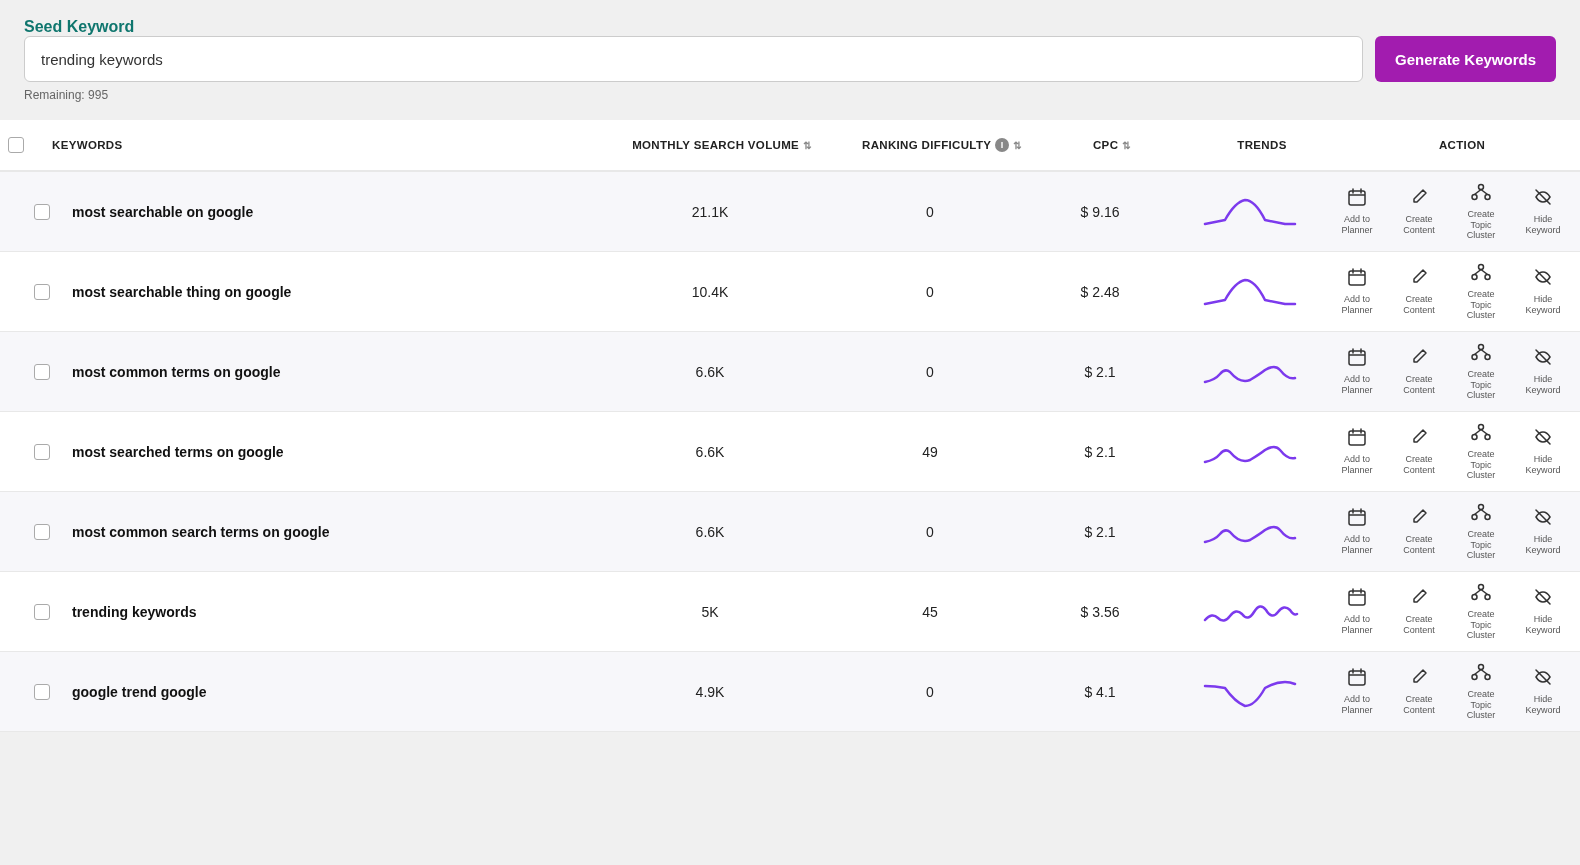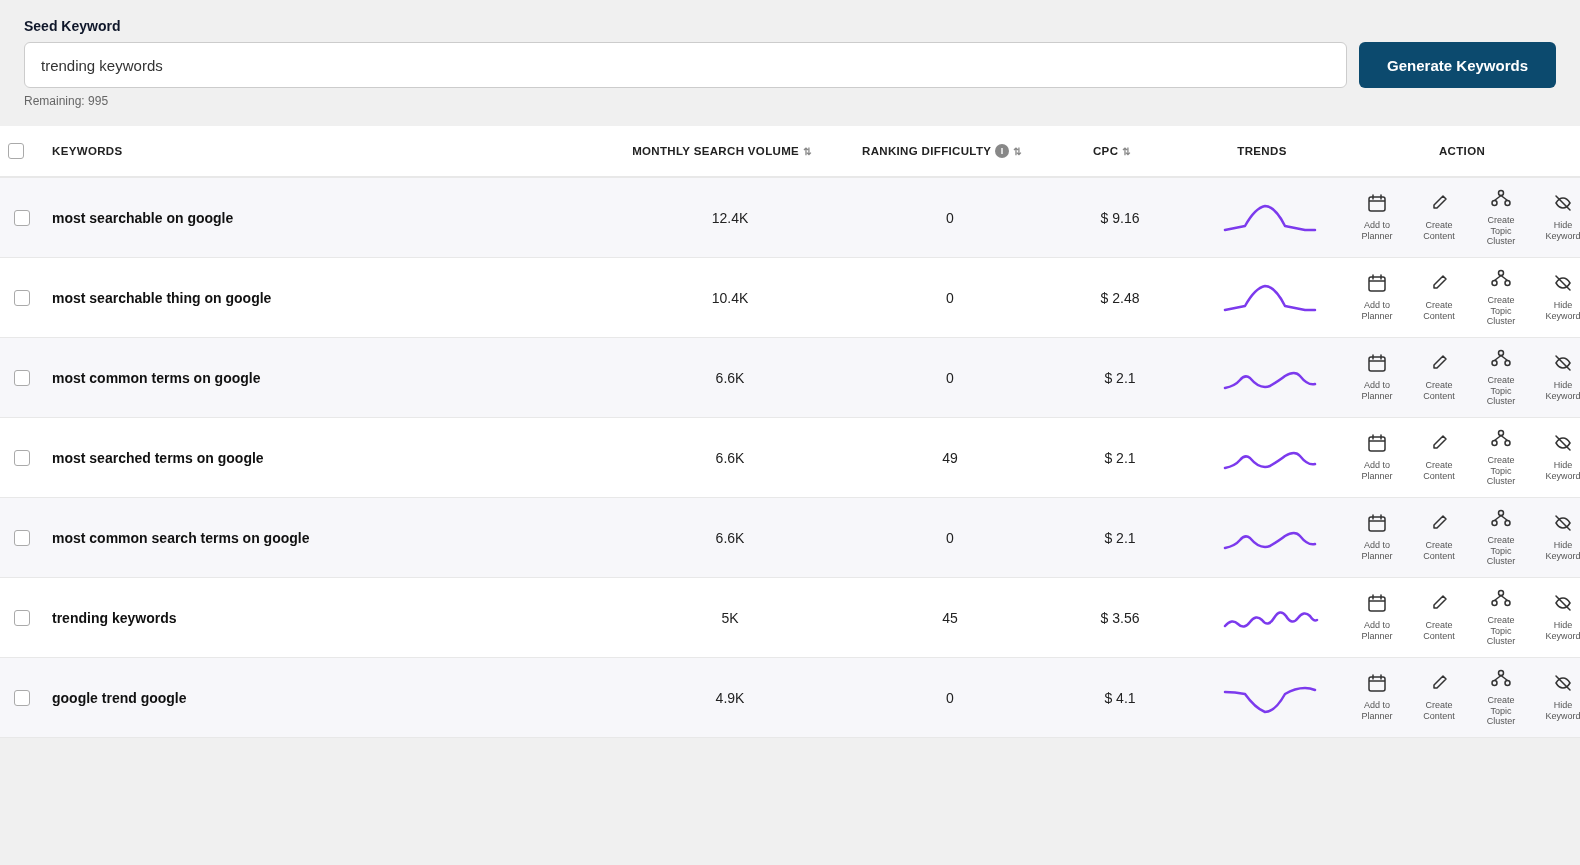--- a/index.html
+++ b/index.html
@@ -4,46 +4,45 @@
   <style>
     * { box-sizing: border-box; margin: 0; padding: 0; }
     body { font-family: -apple-system, BlinkMacSystemFont, 'Segoe UI', sans-serif; background: #f0f0f0; color: #222; font-size: 13px; }
 
     .top-section {
       background: #f0f0f0;
       padding: 18px 24px 18px 24px;
     }
     .seed-label {
       font-weight: 700;
-      font-size: 14px;
-      margin-bottom: 8px;
-      color: #0f172a;
+      font-size: 16px;
+      color: #0f766e;
     }
     .search-row {
       display: flex;
       gap: 12px;
       align-items: center;
     }
     .search-input {
       flex: 1;
       height: 46px;
       border: 1.5px solid #ccc;
       border-radius: 6px;
       padding: 0 16px;
       font-size: 15px;
       background: #fff;
       outline: none;
       color: #333;
     }
     .generate-btn {
-      background: #0c4a6e;
+      background: #a21caf;
       color: #fff;
       border: none;
       border-radius: 6px;
-      padding: 0 28px;
+      padding: 0 20px;
       height: 46px;
       font-size: 15px;
       font-weight: 600;
       cursor: pointer;
       white-space: nowrap;
     }
     .remaining-text {
       font-size: 12px;
       color: #666;
       margin-top: 6px;
@@ -84,21 +83,21 @@
       justify-content: center;
       color: #fff;
       font-size: 9px;
       font-weight: 700;
     }
 
     .table-row {
       display: grid;
       grid-template-columns: 44px 1fr 220px 220px 120px 180px 220px;
       align-items: center;
-      padding: 0 0;
+      padding: 0 20px;
       min-height: 80px;
       border-bottom: 1px solid #e8e8e8;
     }
     .table-row:nth-child(odd) { background: #f7f7fa; }
     .table-row:nth-child(even) { background: #fff; }
 
     .checkbox-cell {
       display: flex;
       align-items: center;
       justify-content: center;
@@ -193,21 +192,21 @@
     <div class="col-header center">TRENDS</div>
     <div class="col-header center">ACTION</div>
   </div>
 
   <div id="table-body">
       <div class="table-row">
     <div class="checkbox-cell">
       <input type="checkbox" class="cb" style="">
     </div>
     <div class="keyword-cell">most searchable on google</div>
-    <div class="vol-cell">12.4K</div>
+    <div class="vol-cell">21.1K</div>
     <div class="diff-cell">0</div>
     <div class="cpc-cell">$ 9.16</div>
     <div class="trends-cell">
           <svg class="trend-line" viewBox="0 0 100 40">
             <path d="M5,32 Q15,30 25,28 Q35,10 45,8 Q55,8 65,28 Q75,30 85,32 Q90,32 95,32" stroke="#7c3aed" stroke-width="2.5" fill="none" stroke-linecap="round" stroke-linejoin="round"></path>
           </svg>
         </div>
     <div class="action-cell">
           <div class="action-item">
       <span class="action-icon"><svg width="20" height="20" viewBox="0 0 20 20" fill="none" xmlns="http://www.w3.org/2000/svg">

